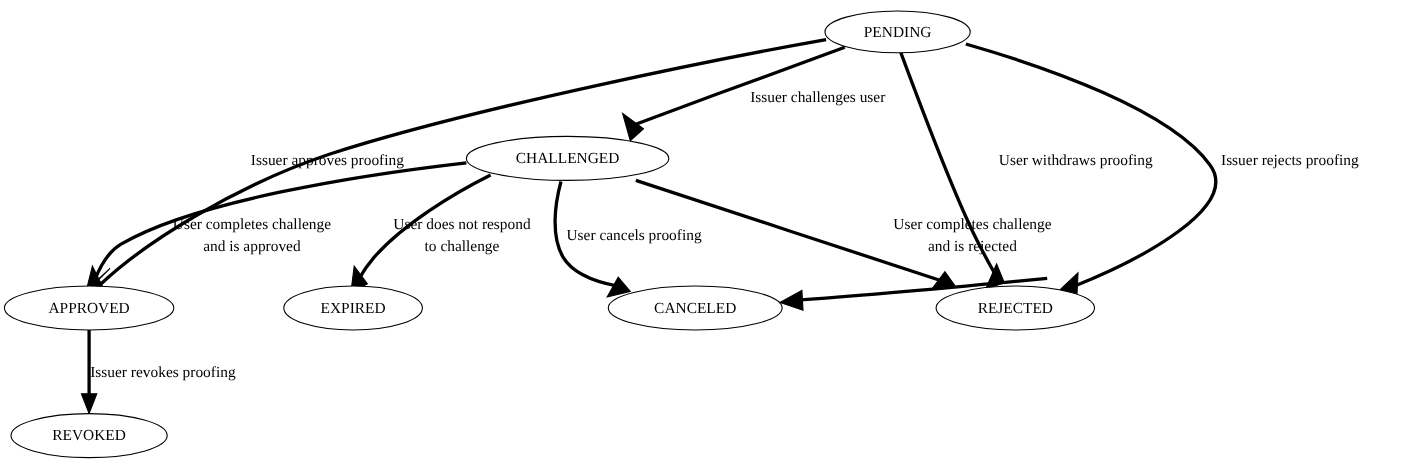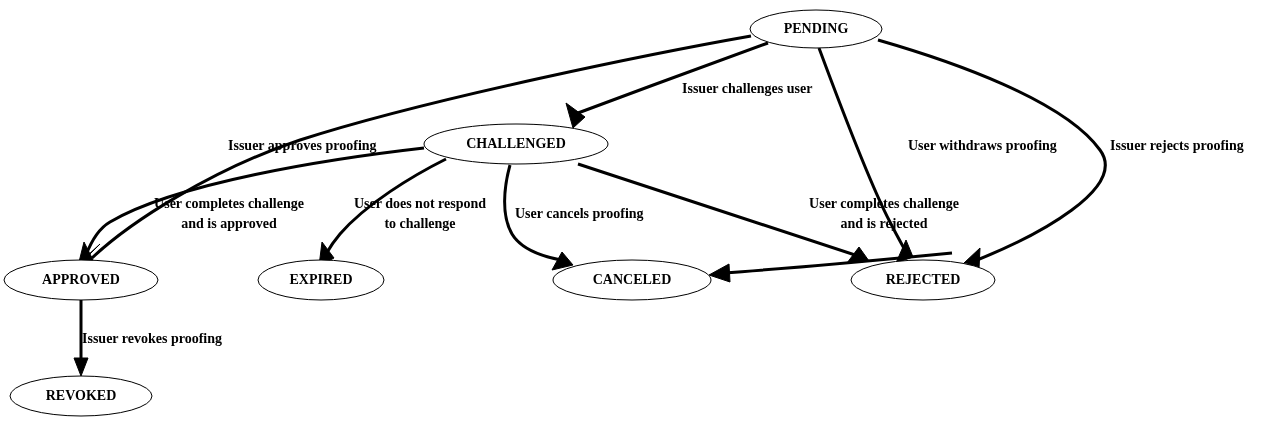--- a/index.html
+++ b/index.html
@@ -6,21 +6,20 @@
     margin: 0;
     padding: 0;
     background: #ffffff;
   }
   #canvas-wrap {
     position: relative;
     width: 1278px;
     height: 427px;
     background: #ffffff;
     overflow: hidden;
-    font-weight: bold;
   }
   svg#graph {
     display: block;
     width: 1278px;
     height: 427px;
   }
   .node-ellipse {
     fill: #ffffff;
     stroke: #000000;
     stroke-width: 1;

